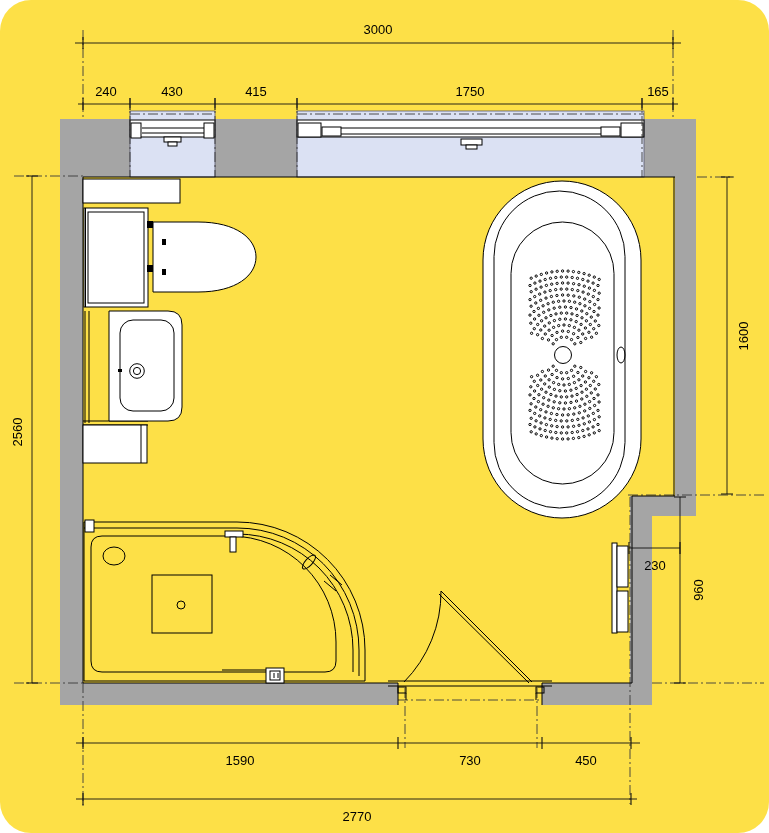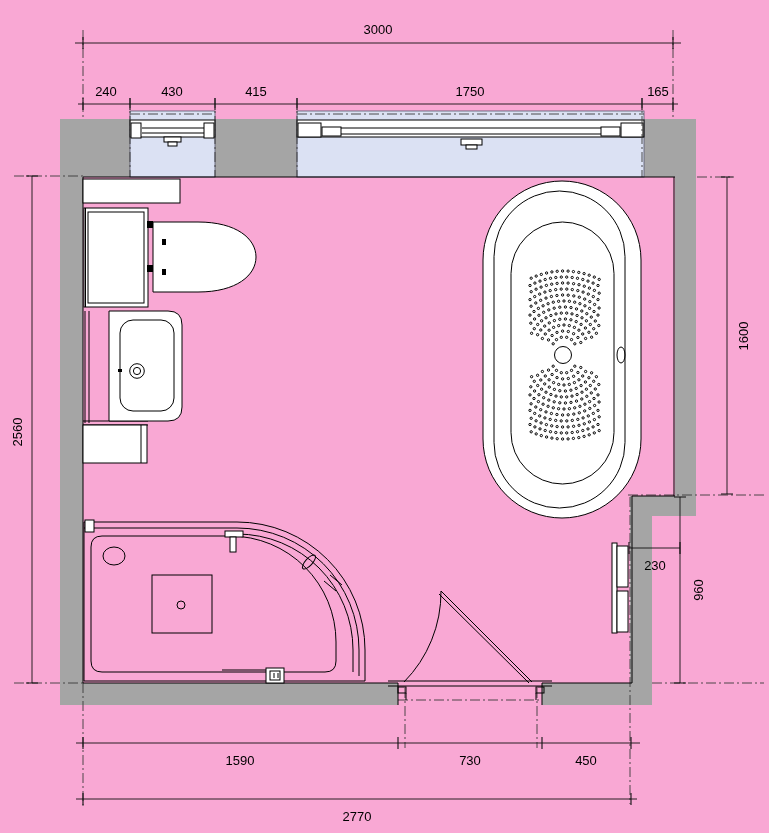--- a/index.html
+++ b/index.html
@@ -1,17 +1,17 @@
 <!DOCTYPE html>
 <html><head>
 <meta charset="utf-8">
 <style>
   html,body{margin:0;padding:0;background:#ffffff;}
-  #plan{position:relative;width:769px;height:833px;background:#f9a8d4;overflow:hidden;
-        font-family:"Liberation Sans", sans-serif;}
+  #plan{position:relative;width:769px;height:833px;background:#fde047;overflow:hidden;
+        font-family:"Liberation Sans", sans-serif;border-radius:31px;}
   svg{display:block;}
   svg *{fill:none;stroke:#000;stroke-width:1;}
   .wall{fill:#a5a5a5;stroke:none;}
   .white{fill:#ffffff;}
   .glz{fill:#dbe1f3;stroke:#55566b;stroke-width:0.8;}
   .fillb{fill:#000;stroke:none;}
   .axis{stroke:#3a3a3a;stroke-width:0.9;stroke-dasharray:10 3 2 3;}
   .face{stroke:#000;}
   .dimline{stroke:#111;stroke-width:0.9;}
   .dimtick{stroke:#111;stroke-width:1.1;}

